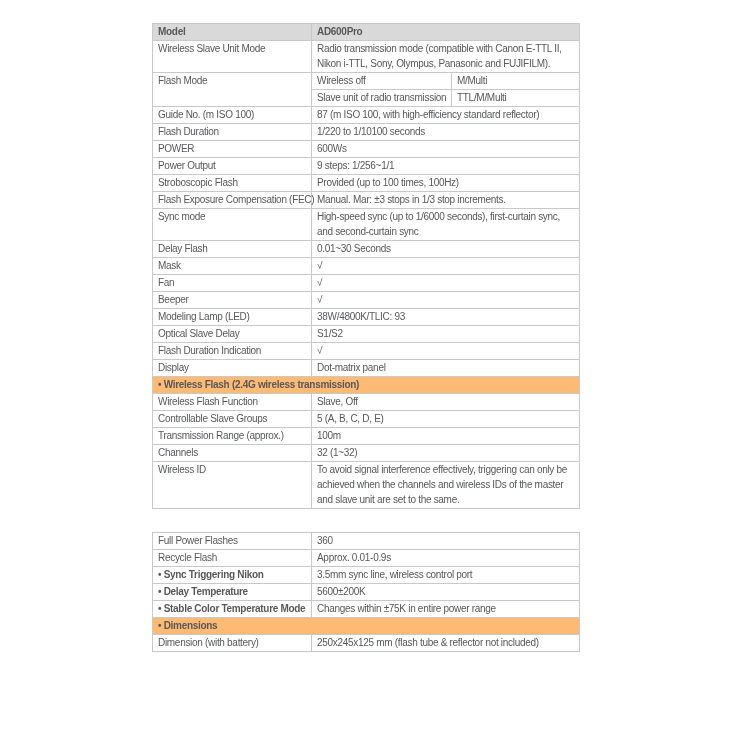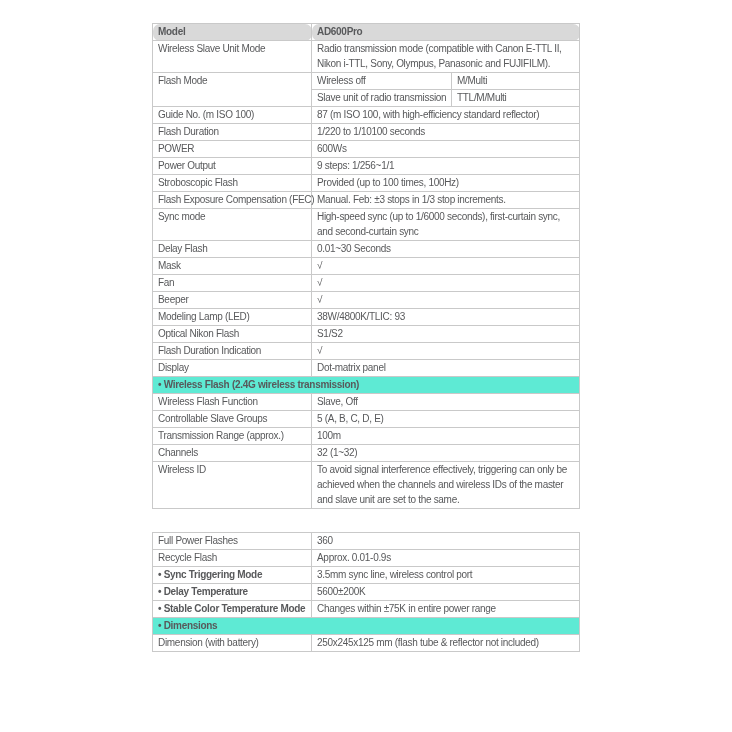--- a/index.html
+++ b/index.html
@@ -5,23 +5,23 @@
   * { margin: 0; padding: 0; box-sizing: border-box; }
   html, body { width: 732px; height: 732px; background: #ffffff; overflow: hidden;
     font-family: "Liberation Sans", sans-serif; }
   .page { position: absolute; left: 0; top: 0; width: 732px; height: 732px; background: #fff; }
   .tables-wrap { position: absolute; left: 152px; top: 23px; width: 427px; }
   table.spec-table { width: 427px; border-collapse: collapse; table-layout: fixed;
     font-size: 10px; letter-spacing: -0.3px; line-height: 15px; color: #58595b; }
   table.spec-table + table.spec-table { margin-top: 23px; }
   td { border: 1px solid #c9c9c9; padding: 0 4px 1px 5px; vertical-align: top;
     background: #ffffff; white-space: pre-wrap; }
-  td.nowrap { white-space: nowrap; overflow: visible; border-radius: 7px; }
+  td.nowrap { white-space: nowrap; overflow: visible; }
   tr.model-header td { background: #d9d9d9; font-weight: bold; }
-  td.section { background: #5eead4; font-weight: bold; }
+  td.section { background: #fdba74; font-weight: bold; }
   td.bold-label { font-weight: bold; }
 </style>
 </head>
 <body>
 
 <div class="page">
   <div class="tables-wrap">
     <table class="spec-table" id="table1">
         <colgroup>
           <col style="width: 159px;">
@@ -61,21 +61,21 @@
           <tr>
             <td class="nowrap">Power Output</td>
             <td colspan="2">9 steps: 1/256~1/1</td>
           </tr>
           <tr>
             <td class="nowrap">Stroboscopic Flash</td>
             <td colspan="2">Provided (up to 100 times, 100Hz)</td>
           </tr>
           <tr>
             <td class="nowrap">Flash Exposure Compensation (FEC)</td>
-            <td colspan="2">Manual. Feb: ±3 stops in 1/3 stop increments.</td>
+            <td colspan="2">Manual. Mar: ±3 stops in 1/3 stop increments.</td>
           </tr>
           <tr>
             <td class="nowrap">Sync mode</td>
             <td colspan="2">High-speed sync (up to 1/6000 seconds), first-curtain sync, and second-curtain sync</td>
           </tr>
           <tr>
             <td class="nowrap">Delay Flash</td>
             <td colspan="2">0.01~30 Seconds</td>
           </tr>
           <tr>
@@ -88,21 +88,21 @@
           </tr>
           <tr>
             <td class="nowrap">Beeper</td>
             <td colspan="2">√</td>
           </tr>
           <tr>
             <td class="nowrap">Modeling Lamp (LED)</td>
             <td colspan="2">38W/4800K/TLIC: 93</td>
           </tr>
           <tr>
-            <td class="nowrap">Optical Nikon Flash</td>
+            <td class="nowrap">Optical Slave Delay</td>
             <td colspan="2">S1/S2</td>
           </tr>
           <tr>
             <td class="nowrap">Flash Duration Indication</td>
             <td colspan="2">√</td>
           </tr>
           <tr>
             <td class="nowrap">Display</td>
             <td colspan="2">Dot-matrix panel</td>
           </tr>
@@ -140,21 +140,21 @@
         <tbody>
           <tr>
             <td class="nowrap">Full Power Flashes</td>
             <td colspan="2">360</td>
           </tr>
           <tr>
             <td class="nowrap">Recycle Flash</td>
             <td colspan="2">Approx. 0.01-0.9s</td>
           </tr>
           <tr>
-            <td class="nowrap bold-label">• Sync Triggering Mode</td>
+            <td class="nowrap bold-label">• Sync Triggering Nikon</td>
             <td colspan="2">3.5mm sync line, wireless control port</td>
           </tr>
           <tr>
             <td class="nowrap bold-label">• Delay Temperature</td>
             <td colspan="2">5600±200K</td>
           </tr>
           <tr>
             <td class="nowrap bold-label">• Stable Color Temperature Mode</td>
             <td colspan="2">Changes within ±75K in entire power range</td>
           </tr>

